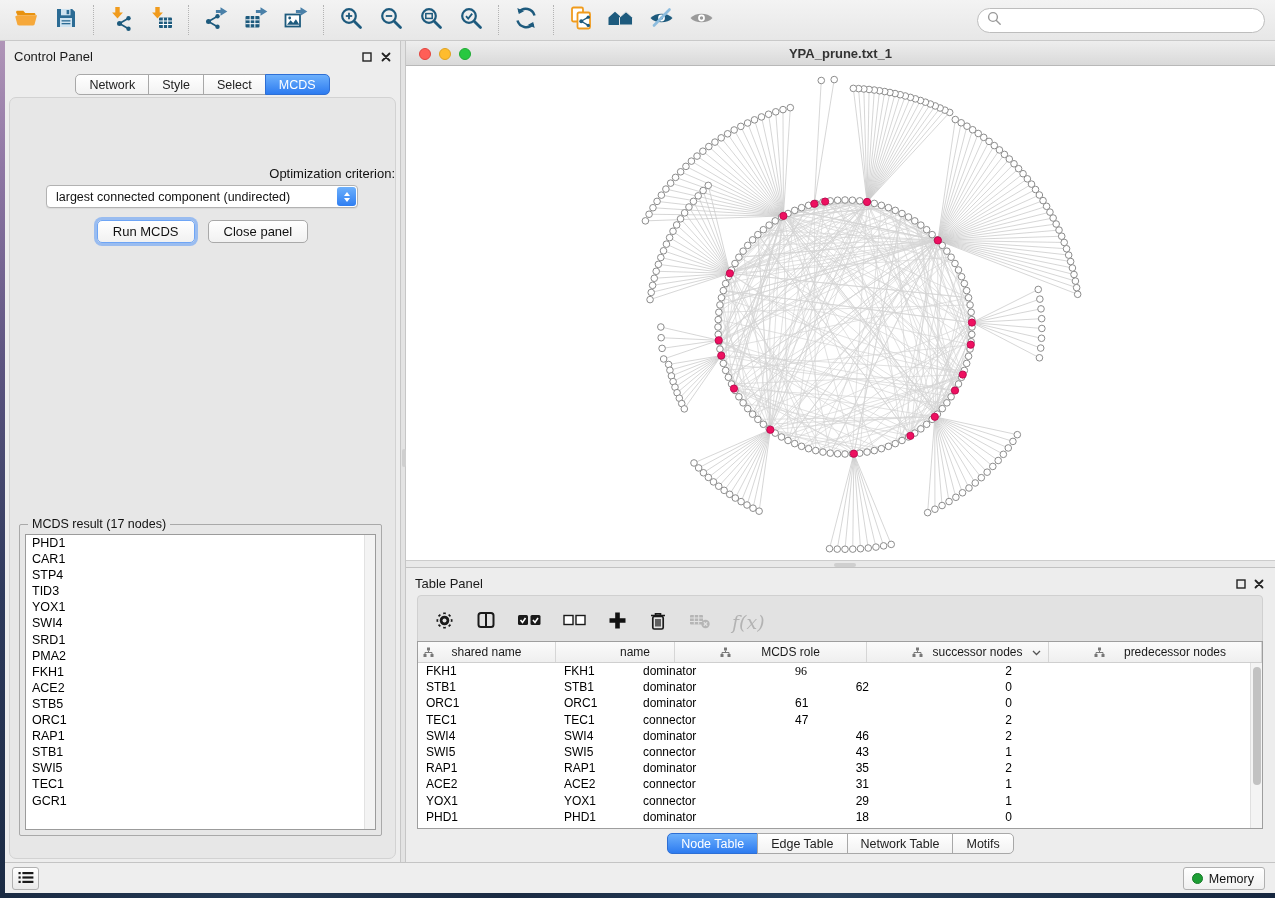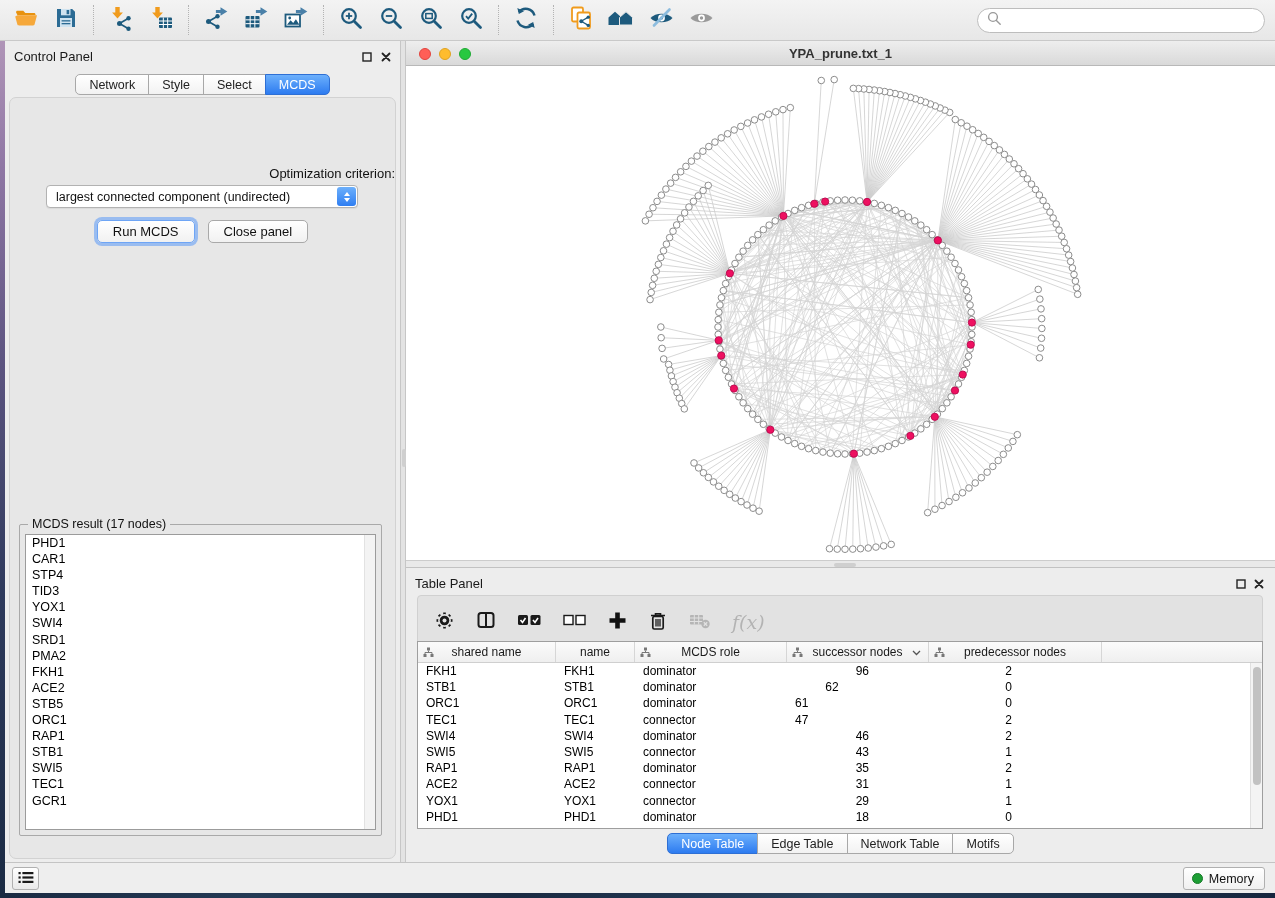--- a/index.html
+++ b/index.html
@@ -78,21 +78,21 @@
   .h-handle { position:absolute; left:428px; top:2px; width:22px; height:4px; background:#cfcfcf; border-radius:2px; }
 
   
   .table-panel { position:absolute; left:0; top:527px; width:869px; height:294px; background:#ededed; }
   .tp-toolbar { position:absolute; left:11px; right:12px; top:27px; height:54px;
     background:#e2e2e2; border:1px solid #d0d0d0; border-radius:4px;
     display:flex; align-items:center; padding-left:16px; gap:21px; }
   .tp-icon { display:flex; align-items:center; justify-content:center; min-width:20px; height:24px; }
   .fx { font-family:"DejaVu Serif","Liberation Serif",serif; font-style:italic; font-size:19px; color:#b3b3b3; }
   .tbl { position:absolute; left:11px; right:12px; top:73px; height:188px; background:#fff; border:1px solid #9e9e9e; }
-  .tbl-header { display:flex; height:21px; background:linear-gradient(#fbfbfb,#efefef); border-bottom:1px solid #cfcfcf; }
+  .tbl-header { display:flex; height:21px; background:linear-gradient(#fbfbfb,#efefef); border-bottom:1px solid #cfcfcf;gap:40px; }
   .th { position:relative; display:flex; align-items:center; justify-content:center;
     border-right:1px solid #d6d6d6; font-size:12px; color:#1a1a1a; flex-shrink:0; }
   .th .tree { position:absolute; left:5px; top:5px; }
   .th .chev { position:absolute; right:7px; top:8px; }
   .th-fill { flex:1; border-right:none; }
   .tbody { position:absolute; left:0; right:12px; top:21px; bottom:0; overflow:hidden; }
   .tr { display:flex; height:16.2px; align-items:center; }
   .td { font-size:12px; color:#000; flex-shrink:0; padding:0 8px; white-space:nowrap; }
   .td.num { text-align:right; }
   .tbl-vscroll { position:absolute; right:0; top:21px; bottom:0; width:12px; background:#f4f4f4; border-left:1px solid #e0e0e0; }
@@ -1244,28 +1244,28 @@
               </svg>
               <span>predecessor nodes</span>
             </div>
             <div class="th th-fill"></div>
           </div>
         <div class="tbody" id="tbl-body">
             <div class="tr">
               <div class="td" style="width: 138px; text-align: left;">FKH1</div>
               <div class="td" style="width: 79px; text-align: left;">FKH1</div>
               <div class="td" style="width: 152px; text-align: left;">dominator</div>
-              <div class="td num" style="width: 112px; padding-right: 30px; text-align: right;">96</div>
+              <div class="td num" style="width: 112px; padding-right: 30px; text-align: left; font-family: Liberation Serif, serif;">96</div>
               <div class="td num" style="width: 143px; padding-right: 30px; text-align: right;">2</div>
             </div>
             <div class="tr">
               <div class="td" style="width: 138px; text-align: left;">STB1</div>
               <div class="td" style="width: 79px; text-align: left;">STB1</div>
               <div class="td" style="width: 152px; text-align: left;">dominator</div>
-              <div class="td num" style="width: 112px; padding-right: 30px; text-align: center;">62</div>
+              <div class="td num" style="width: 112px; padding-right: 30px; text-align: right;">62</div>
               <div class="td num" style="width: 143px; padding-right: 30px; text-align: right;">0</div>
             </div>
             <div class="tr">
               <div class="td" style="width: 138px; text-align: left;">ORC1</div>
               <div class="td" style="width: 79px; text-align: left;">ORC1</div>
               <div class="td" style="width: 152px; text-align: left;">dominator</div>
               <div class="td num" style="width: 112px; padding-right: 30px; text-align: left;">61</div>
               <div class="td num" style="width: 143px; padding-right: 30px; text-align: right;">0</div>
             </div>
             <div class="tr">

